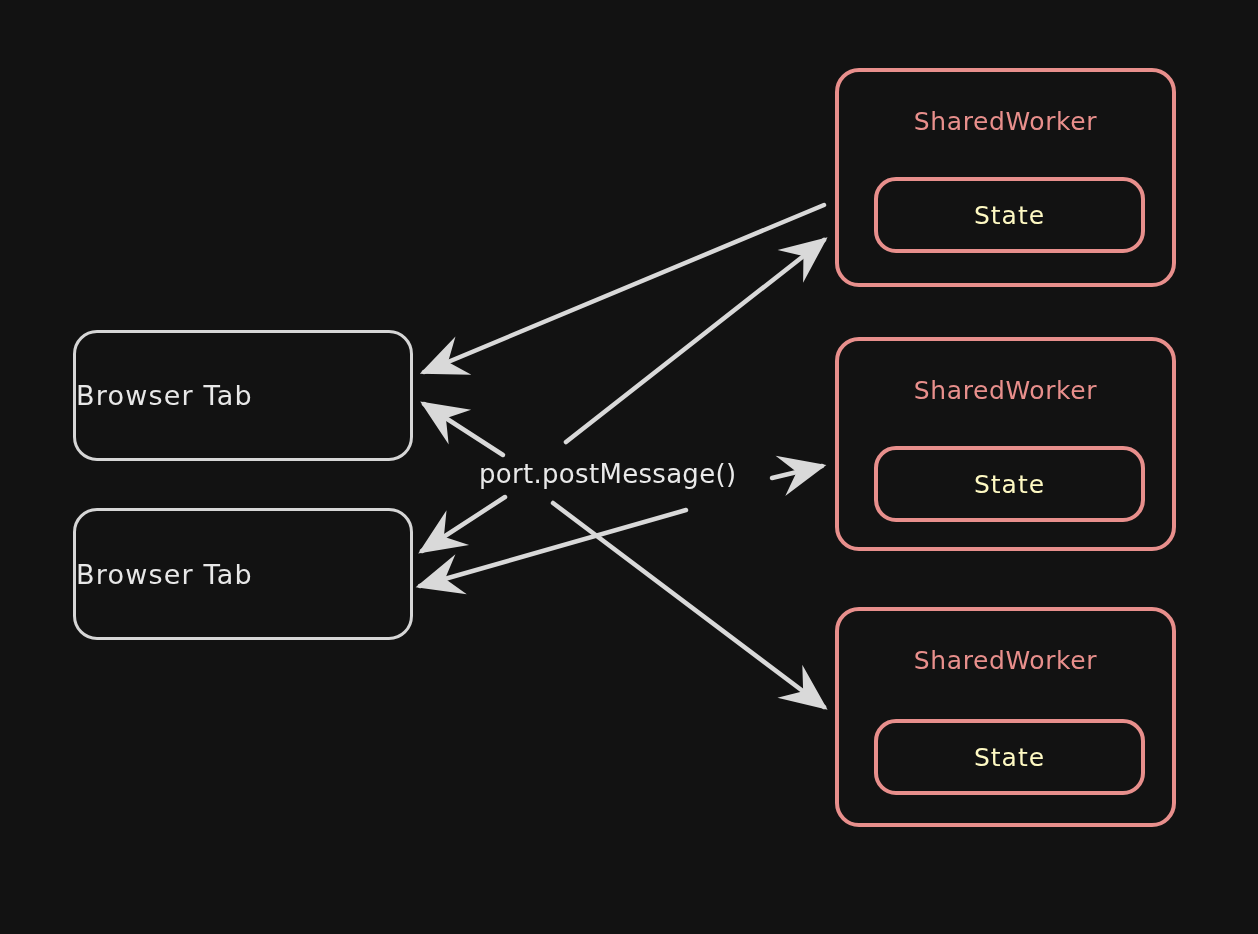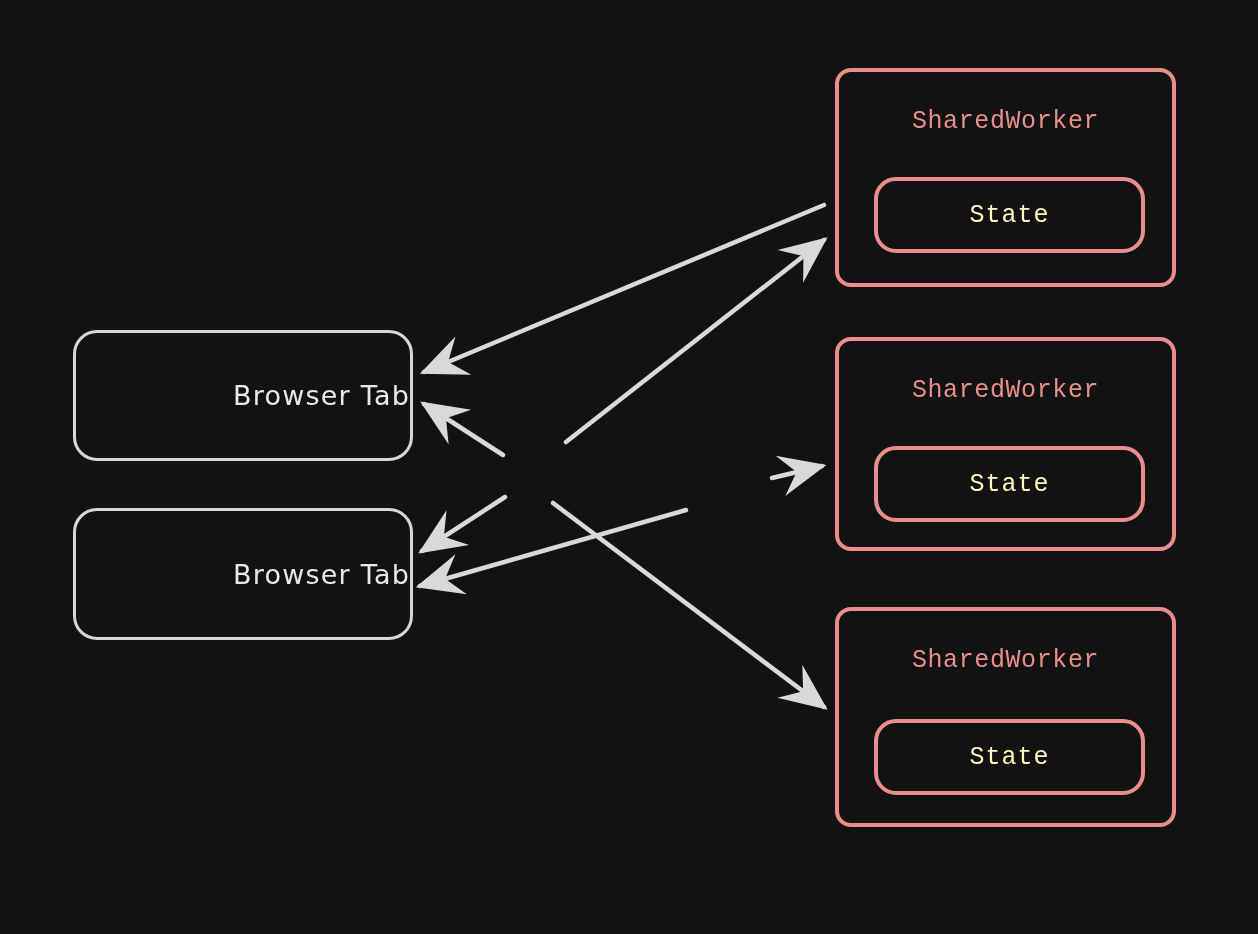--- a/index.html
+++ b/index.html
@@ -34,26 +34,25 @@
     position: absolute;
     box-sizing: border-box;
     border-radius: 26px;
     background: transparent;
   }
   .node-tab {
     border: 3px solid #d6d6d6;
     border-radius: 24px;
     display: flex;
     align-items: center;
-    justify-content: flex-end;
+    justify-content: flex-start;
   }
   .node-worker {
     border: 4px solid #e88f8c;
-    border-radius: 16px;
-    font-family: Liberation Mono, monospace;
+    border-radius: 24px;
   }
   .node-state {
     position: absolute;
     box-sizing: border-box;
     border: 4px solid #e88f8c;
     border-radius: 22px;
     display: flex;
     align-items: center;
     justify-content: center;
   }
@@ -120,20 +119,21 @@
   </svg>
 
   <div class="node node-tab" style="left:73px; top:330px; width:340px; height:131px;">
     <span class="label-tab">Browser Tab</span>
   </div>
 
   <div class="node node-tab" style="left:73px; top:508px; width:340px; height:132px;">
     <span class="label-tab">Browser Tab</span>
   </div>
 
+  <div class="edge-label" style="left:479px; top:459px;">port.postMessage()</div>
 
   <div class="node node-worker" style="left:835px; top:68px; width:341px; height:219px;">
     <div class="label-worker" style="top:35px;">SharedWorker</div>
     <div class="node-state" style="left:35px; top:105px; width:271px; height:76px;">
       <span class="label-state">State</span>
     </div>
   </div>
 
   <div class="node node-worker" style="left:835px; top:337px; width:341px; height:214px;">
     <div class="label-worker" style="top:35px;">SharedWorker</div>

